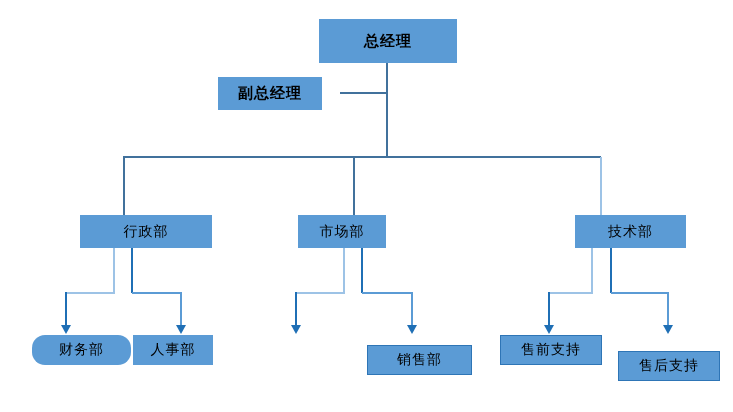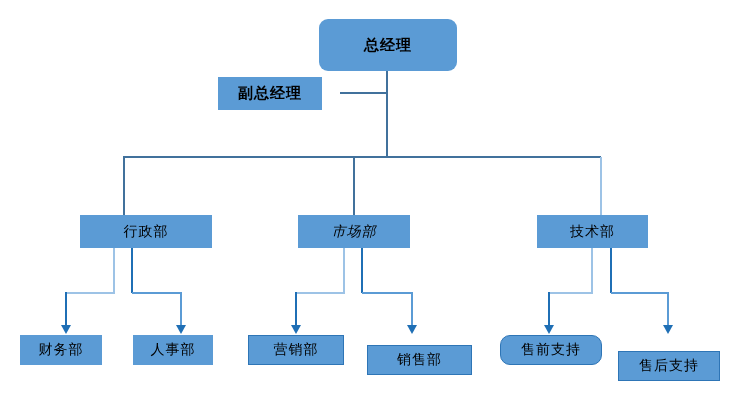--- a/index.html
+++ b/index.html
@@ -68,35 +68,34 @@
 
     <polyline points="592,248 592,293 549,293" fill="none" stroke="var(--light)" stroke-width="2"></polyline>
     <line x1="549" y1="292" x2="549" y2="326" stroke="var(--dark)" stroke-width="2"></line>
     <polygon points="544,325 554,325 549,334" fill="var(--dark)"></polygon>
 
     <line x1="611" y1="248" x2="611" y2="293" stroke="var(--dark)" stroke-width="2"></line>
     <polyline points="611,293 668,293 668,326" fill="none" stroke="var(--medium)" stroke-width="2"></polyline>
     <polygon points="663,325 673,325 668,334" fill="var(--dark)"></polygon>
   </svg>
 
-  <div class="node lvl-top" style="left:319px;top:19px;width:138px;height:52px;border-radius:9px;">总经理</div>
+  <div class="node lvl-top" style="left:319px;top:19px;width:138px;height:44px;">总经理</div>
 
   <div class="node lvl-top" style="left:218px;top:77px;width:104px;height:33px;">副总经理</div>
 
   <div class="node" style="left:80px;top:215px;width:132px;height:33px;">行政部</div>
 
-  <div class="node" style="left:298px;top:215px;width:112px;height:33px;font-style:italic;">市场部</div>
+  <div class="node" style="left:298px;top:215px;width:88px;height:33px;">市场部</div>
 
-  <div class="node" style="left:537px;top:215px;width:111px;height:33px;text-align:center;">技术部</div>
+  <div class="node" style="left:575px;top:215px;width:111px;height:33px;text-align:center;">技术部</div>
 
-  <div class="node" style="left:20px;top:335px;width:82px;height:30px;">财务部</div>
+  <div class="node" style="left:32px;top:335px;width:99px;height:30px;border-radius:13px;">财务部</div>
 
   <div class="node" style="left:133px;top:335px;width:80px;height:30px;">人事部</div>
 
-  <div class="node bordered" style="left:248px;top:335px;width:96px;height:30px;">营销部</div>
 
   <div class="node bordered" style="left:367px;top:345px;width:105px;height:30px;">销售部</div>
 
-  <div class="node bordered" style="left:500px;top:335px;width:102px;height:30px;border-radius:10px;">售前支持</div>
+  <div class="node bordered" style="left:500px;top:335px;width:102px;height:30px;">售前支持</div>
 
   <div class="node bordered" style="left:618px;top:335px;width:102px;height:30px;margin-top:16px;">售后支持</div>
 
 </div>
 
 </body></html>

